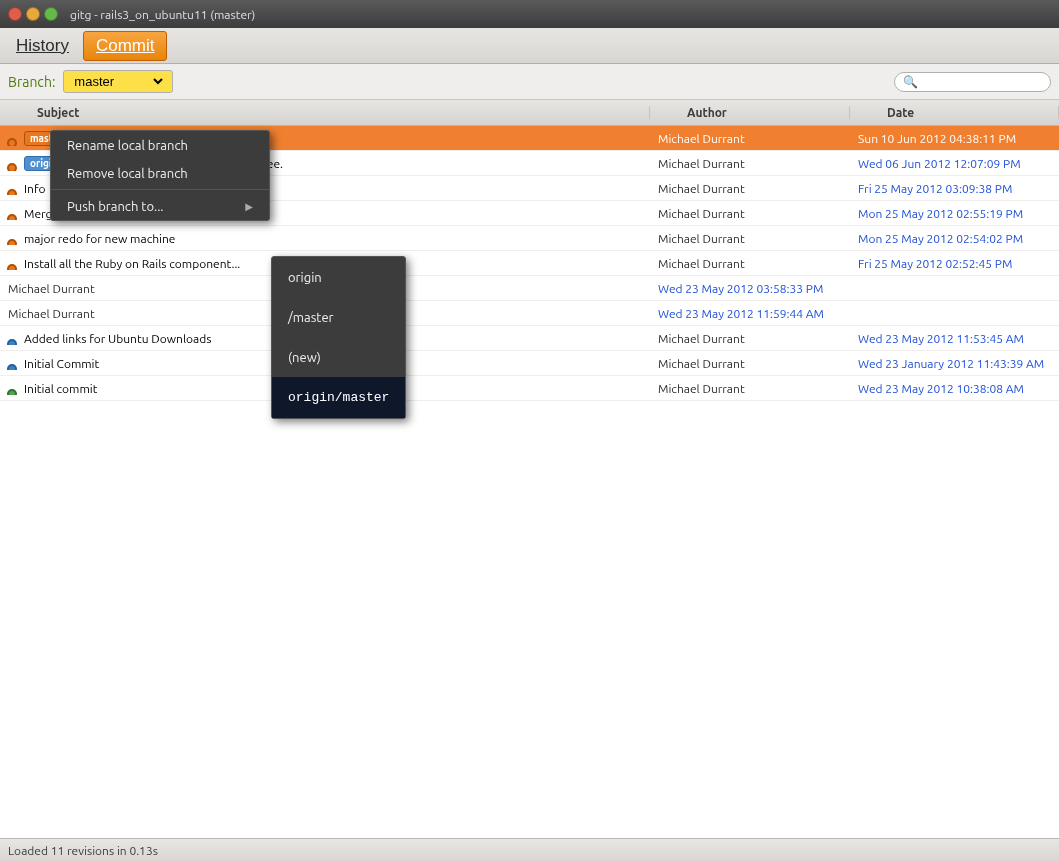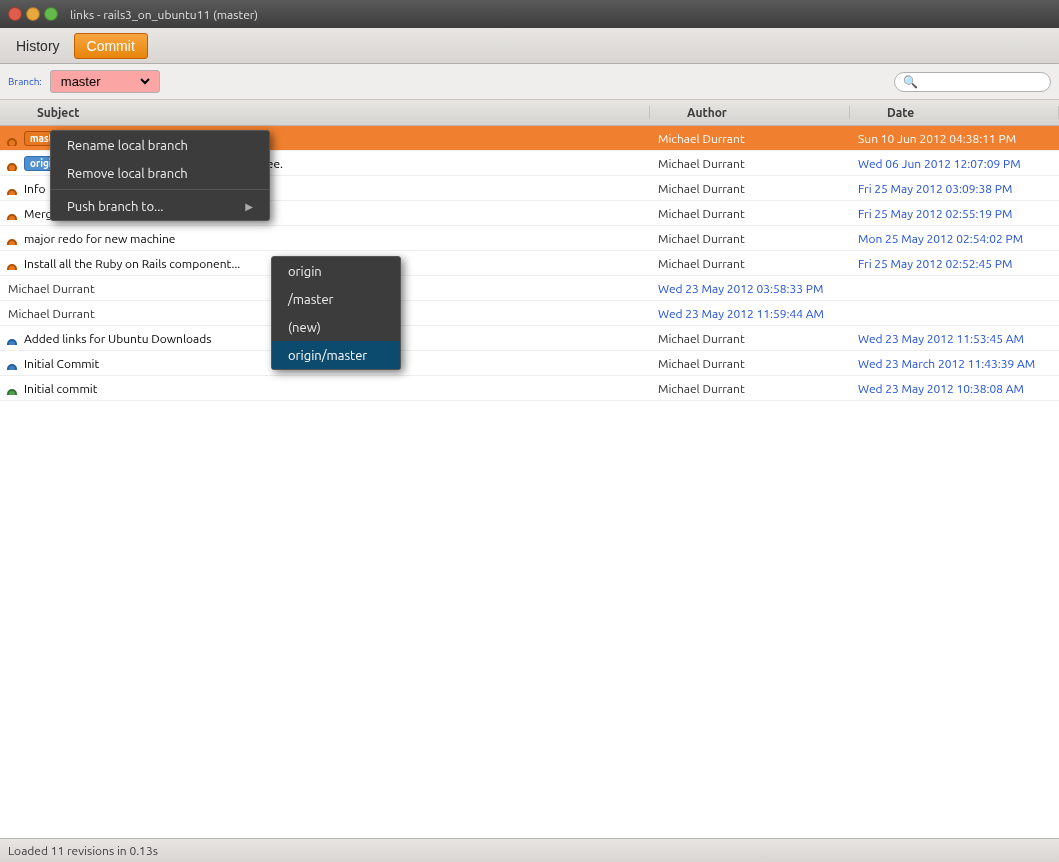--- a/index.html
+++ b/index.html
@@ -48,47 +48,48 @@
       height: 36px;
       display: flex;
       align-items: center;
       padding: 0 4px;
       gap: 2px;
     }
     .toolbar-btn {
       background: none;
       border: none;
       padding: 4px 12px;
-      font-size: 14px;
+      font-size: 17px;
       cursor: pointer;
       border-radius: 3px;
       color: #2c2c2c;
+      text-decoration: underline;
     }
     .toolbar-btn.active {
       background: linear-gradient(to bottom, #f7a541, #e8850a);
       color: white;
       border: 1px solid #c06000;
     }
 
     
     .branch-bar {
       background: #f0eeec;
       border-bottom: 1px solid #c8c5c2;
       height: 36px;
       display: flex;
       align-items: center;
       padding: 0 8px;
     }
     .branch-label {
-      font-size: 10px;
-      color: #1d4ed8;
+      font-size: 14px;
+      color: #4d7c0f;
       margin-right: 8px;
     }
     .branch-select {
-      background: #fca5a5;
+      background: #fde047;
       border: 1px solid #b0b0b0;
       border-radius: 3px;
       padding: 2px 6px;
       font-size: 13px;
       display: flex;
       align-items: center;
       gap: 4px;
       min-width: 100px;
     }
     .branch-select select {
@@ -233,26 +234,26 @@
       top: 64px;
       left: 220px;
       background: #3c3c3c;
       border: 1px solid #555;
       border-radius: 3px;
       z-index: 101;
       min-width: 130px;
       box-shadow: 3px 3px 8px rgba(0,0,0,0.5);
     }
     .submenu-item {
-      padding: 7px 16px;
+      padding: 13px 16px;
       color: #f0f0f0;
       font-size: 13px;
       cursor: pointer;
     }
-    .submenu-item.active { background: #0c4a6e; color: white; }
+    .submenu-item.active { background: #0f172a; color: white; font-family: Liberation Mono, monospace; }
 
     
     .statusbar {
       position: absolute;
       bottom: 0;
       left: 0;
       right: 0;
       background: linear-gradient(to bottom, #e8e6e3, #d8d5d2);
       border-top: 1px solid #b8b6b3;
       height: 24px;
@@ -279,21 +280,21 @@
   </style>
 </head>
 <body>
 
 <div class="titlebar">
   <div class="titlebar-buttons">
     <div class="tb-btn tb-close"></div>
     <div class="tb-btn tb-min"></div>
     <div class="tb-btn tb-max"></div>
   </div>
-  <span class="titlebar-title">links - rails3_on_ubuntu11 (master)</span>
+  <span class="titlebar-title">gitg - rails3_on_ubuntu11 (master)</span>
 </div>
 
 <div class="toolbar">
   <button class="toolbar-btn">History</button>
   <button class="toolbar-btn active">Commit</button>
 </div>
 
 <div class="branch-bar">
   <span class="branch-label">Branch:</span>
   <div class="branch-select">
@@ -352,21 +353,21 @@
       </div>
       <div class="table-row">
         <div class="subject-cell">
       <div class="graph-area">
         <div class="dot" style="background:#e87820;border-color:#b05000;"></div>
       </div>
 
       <span style="overflow:hidden;text-overflow:ellipsis;white-space:nowrap;">Merge branch 'master' of github.com/...</span>
     </div>
         <div class="author-cell">Michael Durrant</div>
-        <div class="date-cell">Fri 25 May 2012 02:55:19 PM</div>
+        <div class="date-cell">Mon 25 May 2012 02:55:19 PM</div>
       </div>
       <div class="table-row">
         <div class="subject-cell">
       <div class="graph-area">
         <div class="dot" style="background:#e87820;border-color:#b05000;"></div>
       </div>
 
       <span style="overflow:hidden;text-overflow:ellipsis;white-space:nowrap;">major redo for new machine</span>
     </div>
         <div class="author-cell">Michael Durrant</div>
@@ -404,21 +405,21 @@
       </div>
       <div class="table-row">
         <div class="subject-cell">
       <div class="graph-area">
         <div class="dot" style="background:#4080c0;border-color:#2060a0;"></div>
       </div>
 
       <span style="overflow:hidden;text-overflow:ellipsis;white-space:nowrap;">Initial Commit</span>
     </div>
         <div class="author-cell">Michael Durrant</div>
-        <div class="date-cell">Wed 23 March 2012 11:43:39 AM</div>
+        <div class="date-cell">Wed 23 January 2012 11:43:39 AM</div>
       </div>
       <div class="table-row">
         <div class="subject-cell">
       <div class="graph-area">
         <div class="dot" style="background:#50a050;border-color:#307030;"></div>
       </div>
 
       <span style="overflow:hidden;text-overflow:ellipsis;white-space:nowrap;">Initial commit</span>
     </div>
         <div class="author-cell">Michael Durrant</div>

